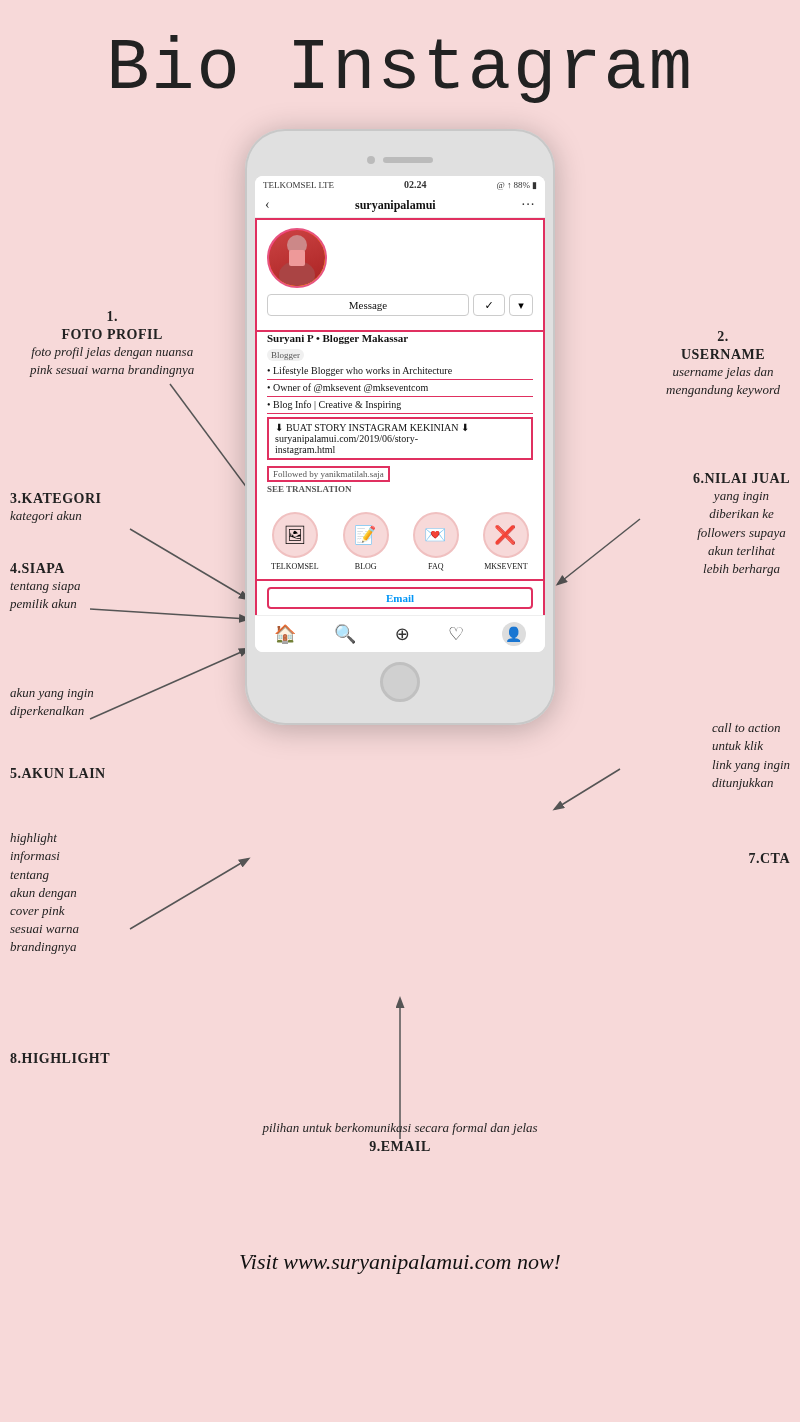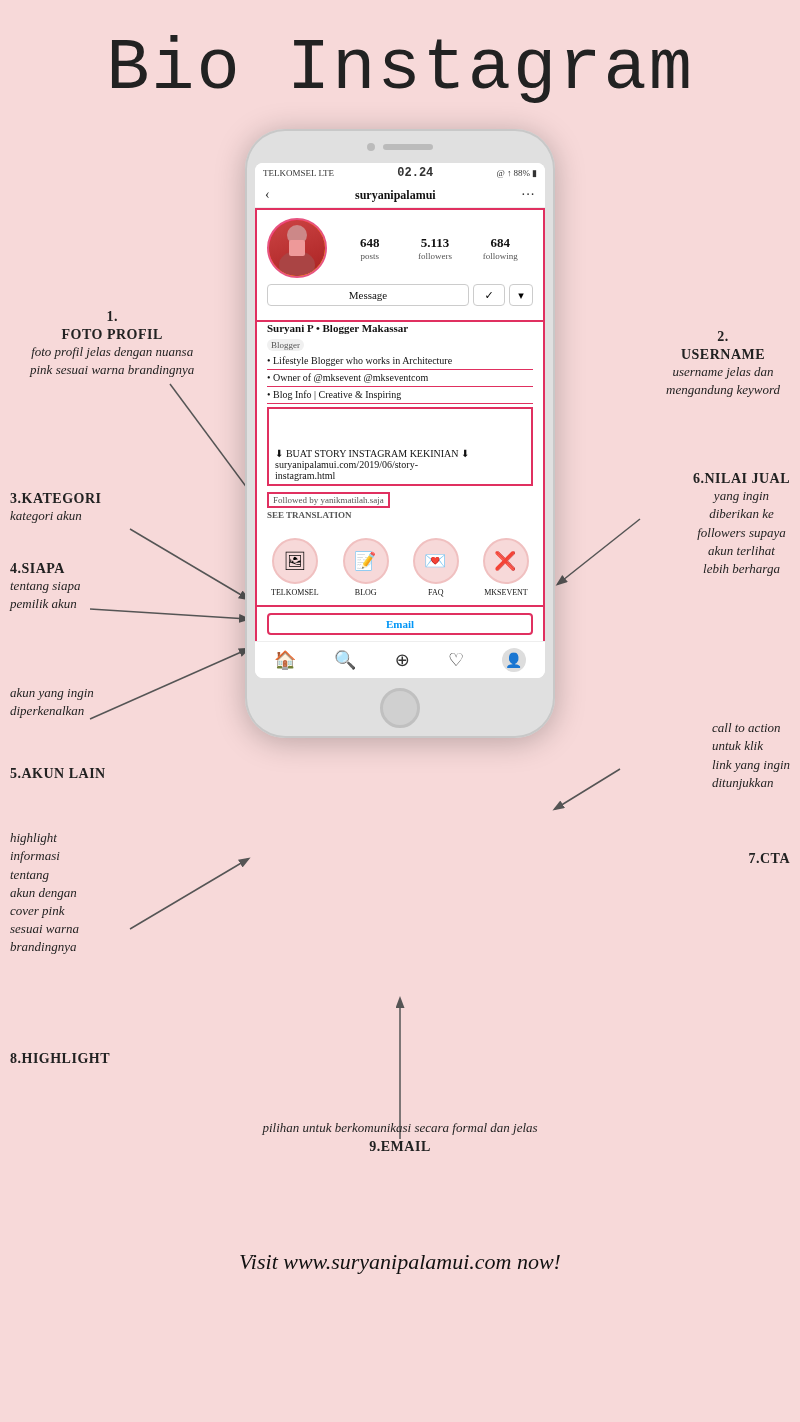--- a/index.html
+++ b/index.html
@@ -36,21 +36,21 @@
       position: absolute;
       left: 50%;
       top: 0;
       transform: translateX(-50%);
       width: 310px;
     }
 
     .phone-outer {
       background: #e0e0e0;
       border-radius: 40px;
-      padding: 10px 10px;
+      padding: 23px 10px;
       box-shadow: 0 4px 30px rgba(0,0,0,0.25), inset 0 0 0 2px #c8c8c8;
       position: relative;
     }
 
     .phone-top-bar {
       display: flex;
       justify-content: center;
       align-items: center;
       gap: 8px;
       margin-bottom: 8px;
@@ -91,21 +91,21 @@
     .status-bar {
       background: #fff;
       display: flex;
       justify-content: space-between;
       align-items: center;
       padding: 3px 8px;
       font-size: 9px;
       color: #333;
     }
     .status-left { font-size: 9px; }
-    .status-center { font-size: 12px; font-weight: bold; font-family: Liberation Mono, monospace; }
+    .status-center { font-size: 10px; font-weight: bold; }
     .status-right { font-size: 9px; display: flex; align-items: center; gap: 2px; }
 
     
     .nav-bar {
       background: #fff;
       display: flex;
       align-items: center;
       justify-content: space-between;
       padding: 4px 10px;
       border-bottom: 1px solid #eee;
@@ -521,55 +521,41 @@
               <div class="avatar-inner">
 
                 <svg width="56" height="56" viewBox="0 0 56 56">
                   <circle cx="28" cy="15" r="10" fill="#c88"></circle>
                   <ellipse cx="28" cy="45" rx="18" ry="14" fill="#a44"></ellipse>
                   <rect x="20" y="20" width="16" height="16" rx="2" fill="#e99"></rect>
                 </svg>
               </div>
             </div>
 
-            <div class="profile-stats">
-              <div class="stat-item">
-                <div class="stat-num">648</div>
-                <div class="stat-label">posts</div>
-              </div>
-              <div class="stat-item">
-                <div class="stat-num">5.113</div>
-                <div class="stat-label">followers</div>
-              </div>
-              <div class="stat-item">
-                <div class="stat-num">684</div>
-                <div class="stat-label">following</div>
-              </div>
-            </div>
           </div>
 
           <div class="profile-actions">
             <div class="btn-message">Message</div>
             <div class="btn-follow">
               <span>✓</span>
             </div>
             <div class="btn-more">
               <span>▾</span>
             </div>
           </div>
         </div>
 
         <div class="bio-section">
           <div class="bio-name">Suryani P • Blogger Makassar</div>
           <div class="bio-category">Blogger</div>
           <div class="bio-line">• Lifestyle Blogger who works in Architecture</div>
           <div class="bio-line">• Owner of @mksevent @mkseventcom</div>
           <div class="bio-line">• Blog Info | Creative &amp; Inspiring</div>
           <div class="bio-cta">
-            <div class="bio-cta-text" style="white-space:pre-line;margin-top:36px;">⬇ BUAT STORY INSTAGRAM KEKINIAN ⬇
+            <div class="bio-cta-text" style="white-space:pre-line;">⬇ BUAT STORY INSTAGRAM KEKINIAN ⬇
 suryanipalamui.com/2019/06/story-
 instagram.html</div>
           </div>
           <div class="bio-followed">Followed by yanikmatilah.saja</div>
           <div class="bio-translate">SEE TRANSLATION</div>
         </div>
 
         <div class="highlights-section">
           <div class="highlights-row">
             <div class="highlight-item">

